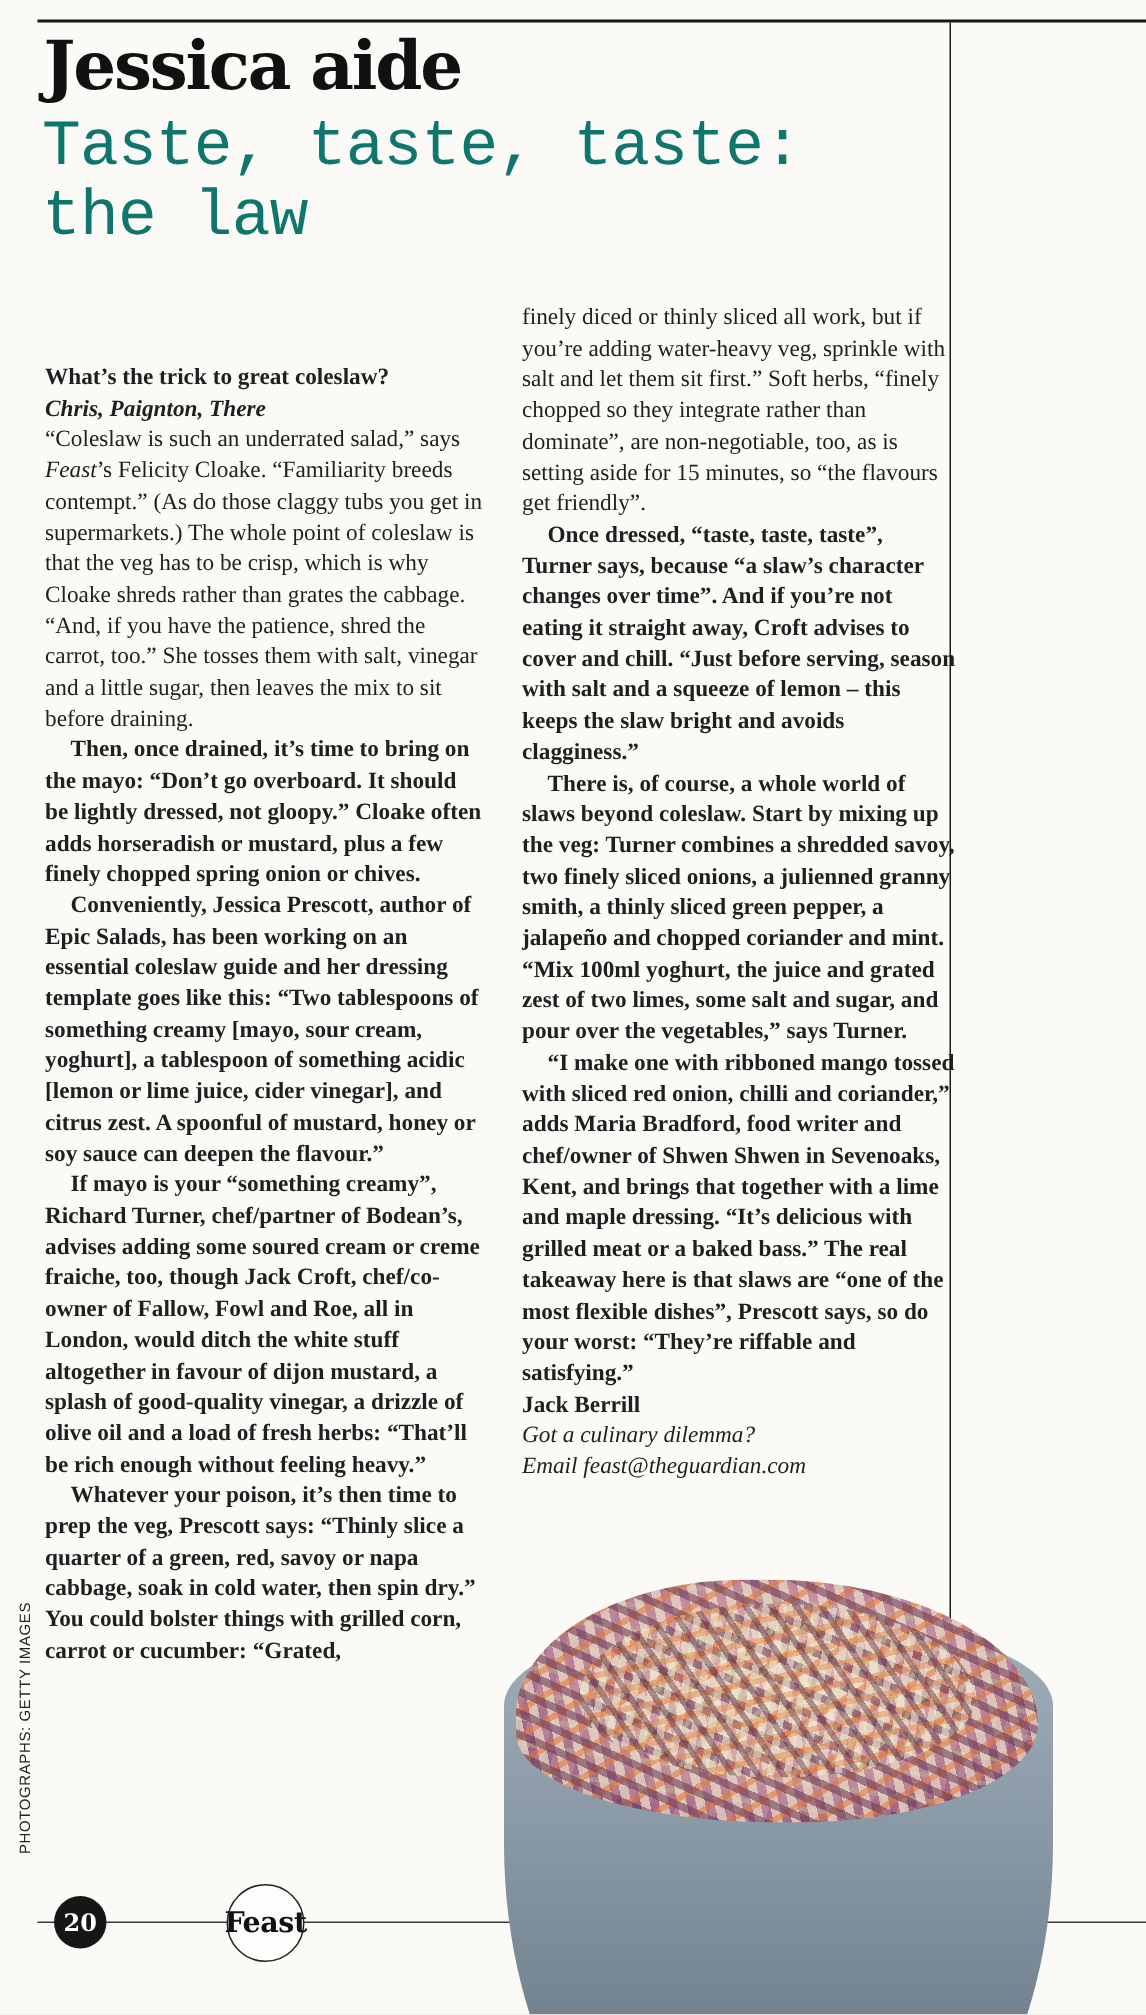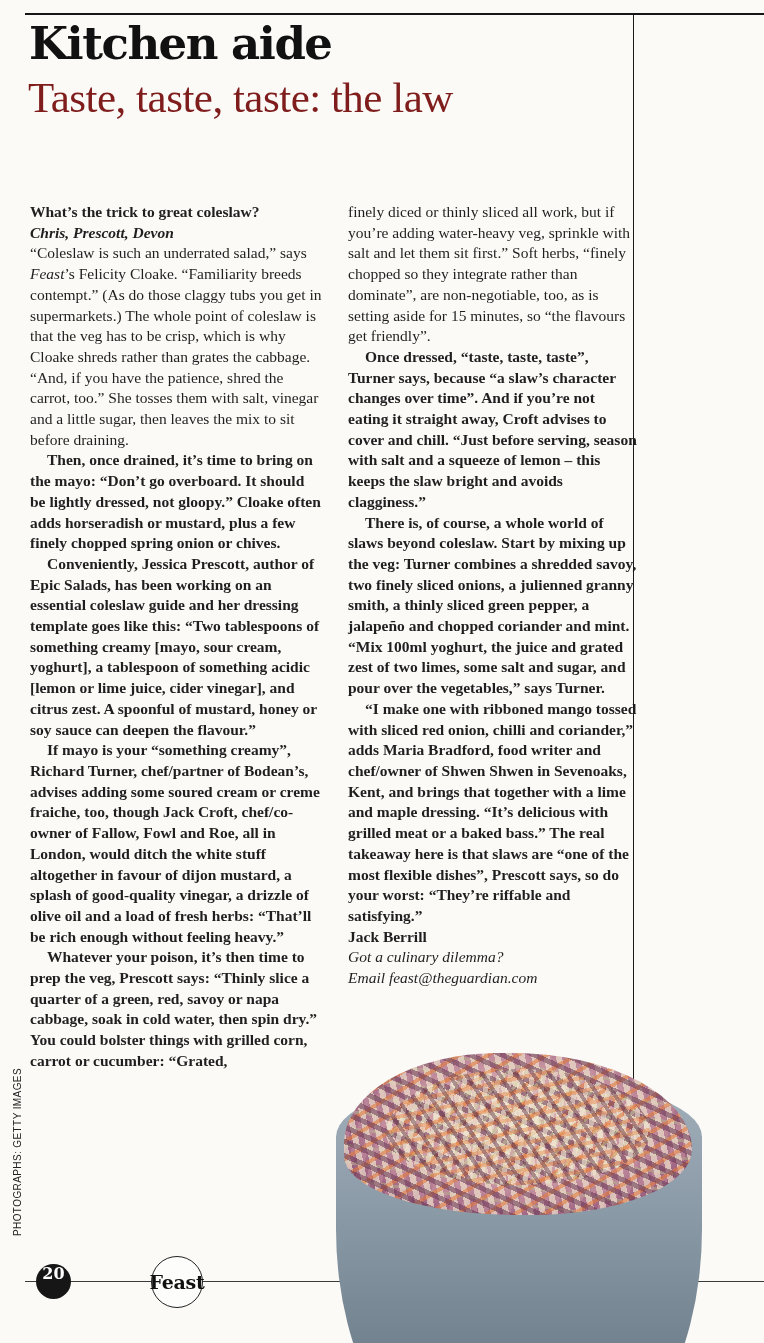--- a/index.html
+++ b/index.html
@@ -16,30 +16,30 @@
   .footer-rule{position:absolute;left:25px;top:1281px;width:739px;height:1px;background:#3a3a3a;z-index:1;}
 
   .kicker{
     position:absolute;left:29px;top:18px;
     font-family:"DejaVu Serif", serif;
     font-size:45px;font-weight:bold;letter-spacing:-1.5px;color:#111;
     margin:0;line-height:52px;
   }
   .headline{
     position:absolute;left:28px;top:74px;width:600px;
-    font-family:Liberation Serif, serif;
-    font-size:43px;font-weight:400;color:#7f1d1d;line-height:47px;letter-spacing:-0.5px;
+    font-family:Liberation Mono, monospace;
+    font-size:43px;font-weight:400;color:#0f766e;line-height:47px;letter-spacing:-0.5px;
   }
 
   .col{
     position:absolute;top:202px;
     font-size:15.5px;line-height:20.7px;
     text-align:left;
   }
-  .col-left{left:30px;width:292px;}
+  .col-left{left:30px;width:292px;margin-top:40px;}
   .col-right{left:348px;width:290px;}
   .para{margin:0;padding:0;}
   .para.indent{text-indent:17px;font-weight:bold;}
   .para.qa-question{font-weight:bold;}
   .para.qa-asker{font-weight:bold;font-style:italic;}
   .para.byline{font-weight:bold;}
   .para.credit-italic{font-style:italic;}
   .run-italic{font-style:italic;}
 
   .photo-credit{
@@ -77,47 +77,47 @@
     background:
       repeating-linear-gradient(56deg, rgba(92,47,68,0.5) 0 4px, rgba(0,0,0,0) 4px 14px),
       repeating-linear-gradient(-12deg, rgba(232,130,63,0.5) 0 4px, rgba(0,0,0,0) 4px 13px),
       repeating-linear-gradient(100deg, rgba(240,232,210,0.7) 0 5px, rgba(0,0,0,0) 5px 11px),
       repeating-linear-gradient(-48deg, rgba(203,216,158,0.45) 0 3px, rgba(0,0,0,0) 3px 15px);
   }
 
   .page-number-badge{
     position:absolute;left:36px;top:1264px;width:35px;height:35px;border-radius:50%;
     background:#161616;color:#ffffff;z-index:4;
-    display:flex;align-items:flex-start;justify-content:center;
+    display:flex;align-items:center;justify-content:center;
     font-family:"DejaVu Serif", serif;font-weight:bold;font-size:16px;
   }
   .brand-circle{
     position:absolute;left:151px;top:1256px;width:52px;height:52px;border-radius:50%;
     background:#fdfdfb;border:1.5px solid #222;box-sizing:border-box;z-index:4;
     display:flex;align-items:center;justify-content:center;
     font-family:"DejaVu Serif", serif;font-weight:bold;font-size:19px;letter-spacing:-0.3px;color:#111;
   }
 </style>
 </head>
 <body>
 
 <div class="page">
 
   <div class="top-rule"></div>
   <div class="vertical-rule"></div>
   <div class="footer-rule"></div>
 
-  <h1 class="kicker">Kitchen aide</h1>
+  <h1 class="kicker">Jessica aide</h1>
   <div class="headline">
     <div>Taste, taste, taste: the law</div>
   </div>
 
   <div class="col col-left">
       <p class="para qa-question"><span>What’s the trick to great coleslaw?</span></p>
-      <p class="para qa-asker"><span>Chris, Prescott, Devon</span></p>
+      <p class="para qa-asker"><span>Chris, Paignton, There</span></p>
       <p class="para body"><span>“Coleslaw is such an underrated salad,” says </span><span class="run-italic">Feast</span><span>’s Felicity Cloake. “Familiarity breeds contempt.” (As do those claggy tubs you get in supermarkets.) The whole point of coleslaw is that the veg has to be crisp, which is why Cloake shreds rather than grates the cabbage. “And, if you have the patience, shred the carrot, too.” She tosses them with salt, vinegar and a little sugar, then leaves the mix to sit before draining.</span></p>
       <p class="para indent"><span>Then, once drained, it’s time to bring on the mayo: “Don’t go overboard. It should be lightly dressed, not gloopy.” Cloake often adds horseradish or mustard, plus a few finely chopped spring onion or chives.</span></p>
       <p class="para indent"><span>Conveniently, Jessica Prescott, author of Epic Salads, has been working on an essential coleslaw guide and her dressing template goes like this: “Two tablespoons of something creamy [mayo, sour cream, yoghurt], a tablespoon of something acidic [lemon or lime juice, cider vinegar], and citrus zest. A spoonful of mustard, honey or soy sauce can deepen the flavour.”</span></p>
       <p class="para indent"><span>If mayo is your “something creamy”, Richard Turner, chef/partner of Bodean’s, advises adding some soured cream or creme fraiche, too, though Jack Croft, chef/co-owner of Fallow, Fowl and Roe, all in London, would ditch the white stuff altogether in favour of dijon mustard, a splash of good-quality vinegar, a drizzle of olive oil and a load of fresh herbs: “That’ll be rich enough without feeling heavy.”</span></p>
       <p class="para indent"><span>Whatever your poison, it’s then time to prep the veg, Prescott says: “Thinly slice a quarter of a green, red, savoy or napa cabbage, soak in cold water, then spin dry.” You could bolster things with grilled corn, carrot or cucumber: “Grated,</span></p>
     </div>
   <div class="col col-right">
       <p class="para body"><span>finely diced or thinly sliced all work, but if you’re adding water-heavy veg, sprinkle with salt and let them sit first.” Soft herbs, “finely chopped so they integrate rather than dominate”, are non-negotiable, too, as is setting aside for 15 minutes, so “the flavours get friendly”.</span></p>
       <p class="para indent"><span>Once dressed, “taste, taste, taste”, Turner says, because “a slaw’s character changes over time”. And if you’re not eating it straight away, Croft advises to cover and chill. “Just before serving, season with salt and a squeeze of lemon – this keeps the slaw bright and avoids clagginess.”</span></p>
       <p class="para indent"><span>There is, of course, a whole world of slaws beyond coleslaw. Start by mixing up the veg: Turner combines a shredded savoy, two finely sliced onions, a julienned granny smith, a thinly sliced green pepper, a jalapeño and chopped coriander and mint. “Mix 100ml yoghurt, the juice and grated zest of two limes, some salt and sugar, and pour over the vegetables,” says Turner.</span></p>

